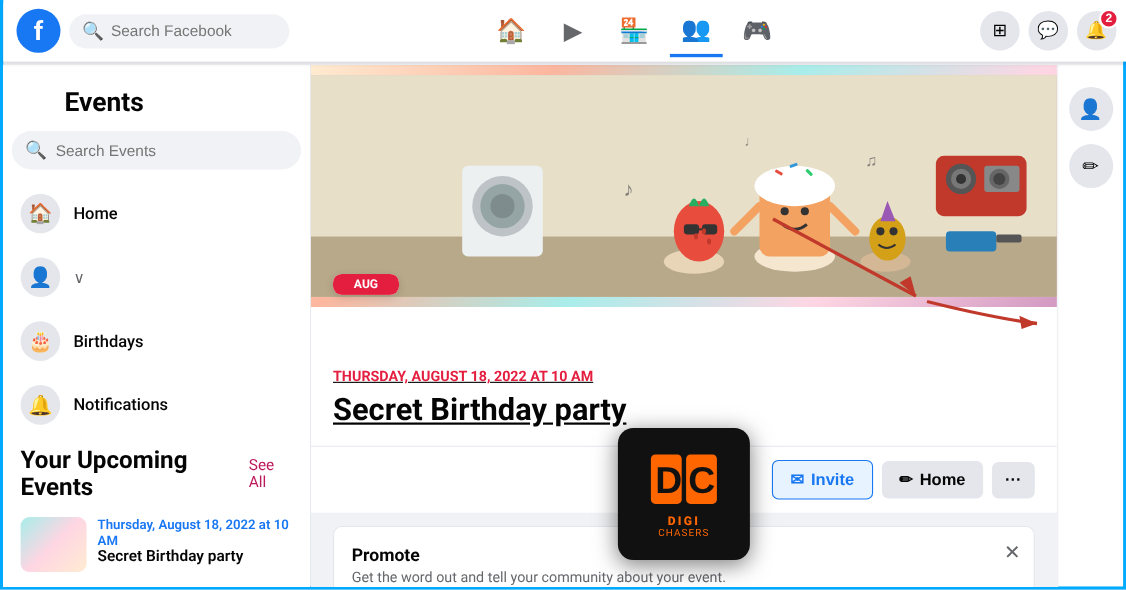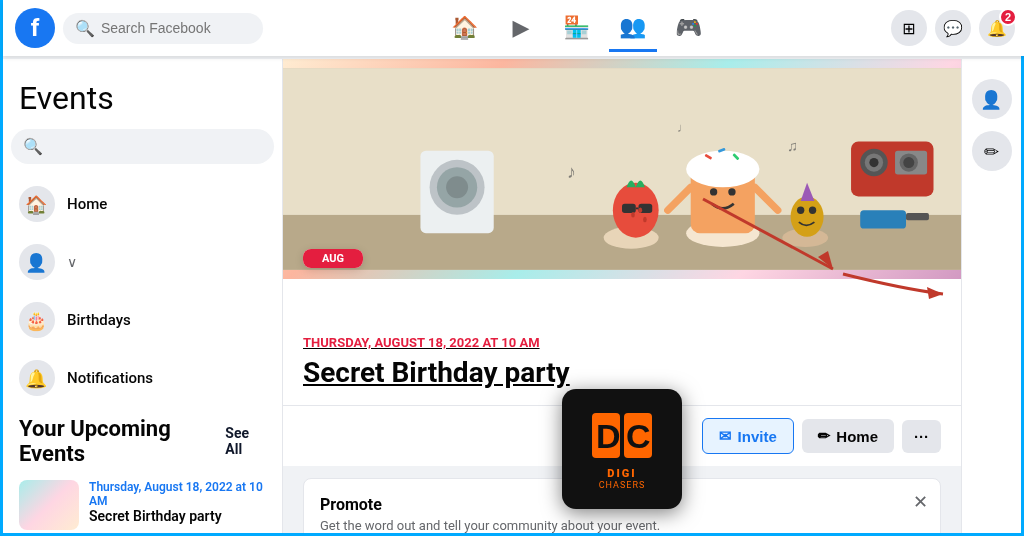--- a/index.html
+++ b/index.html
@@ -116,24 +116,25 @@
     .sidebar {
       width: 280px;
       background: #fff;
       height: 480px;
       overflow-y: auto;
       padding: 12px 8px;
       flex-shrink: 0;
       border-right: 1px solid #e4e6eb;
     }
     .sidebar-title {
-      font-size: 32px;
-      font-weight: 400;
+      font-size: 24px;
+      font-weight: 700;
       color: #050505;
       padding: 8px 8px 12px;
+      margin-left: 40px;
     }
     .sidebar-search {
       display: flex;
       align-items: center;
       background: #f0f2f5;
       border-radius: 20px;
       padding: 8px 12px;
       margin-bottom: 12px;
       gap: 8px;
     }
@@ -198,23 +199,23 @@
       align-items: center;
       margin-bottom: 8px;
     }
     .section-title {
       font-size: 22px;
       font-weight: 700;
       color: #050505;
     }
     .see-all {
       font-size: 14px;
-      color: #0f172a;
-      cursor: pointer;
-      font-weight: 700;
+      color: #be185d;
+      cursor: pointer;
+      font-weight: 400;
     }
     .event-item {
       display: flex;
       gap: 10px;
       padding: 6px 0;
       cursor: pointer;
     }
     .event-thumb {
       width: 60px;
       height: 50px;
@@ -454,20 +455,21 @@
     </button>
   </div>
 </div>
 
 <div class="layout">
 
   <div class="sidebar">
     <div class="sidebar-title">Events</div>
     <div class="sidebar-search">
       <span>🔍</span>
+      <input type="text" placeholder="Search Events" style="">
     </div>
 
     <div class="sidebar-item">
       <div class="sidebar-item-icon">🏠</div>
       <span class="sidebar-item-label">Home</span>
     </div>
     <div class="sidebar-item">
       <div class="sidebar-item-icon">👤</div>
       <span class="sidebar-item-arrow">∨</span>
     </div>

